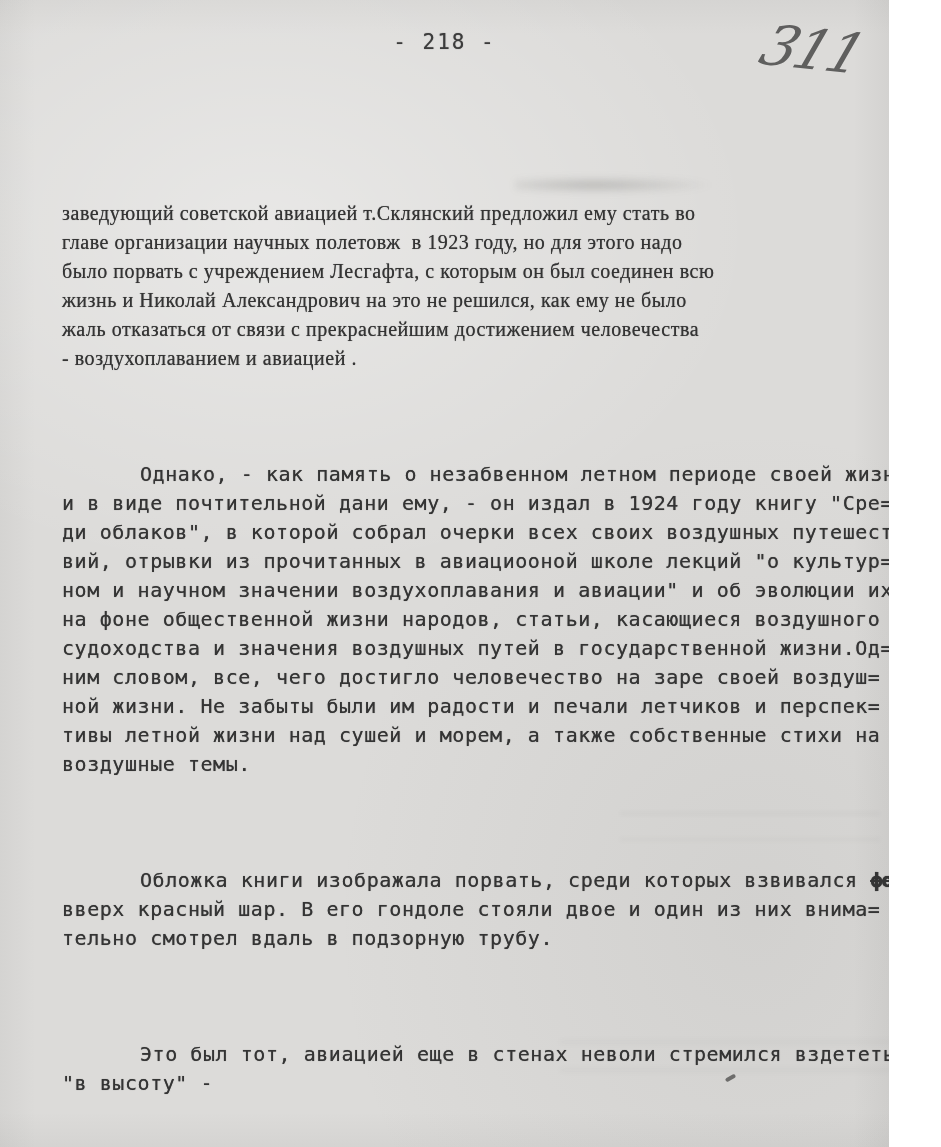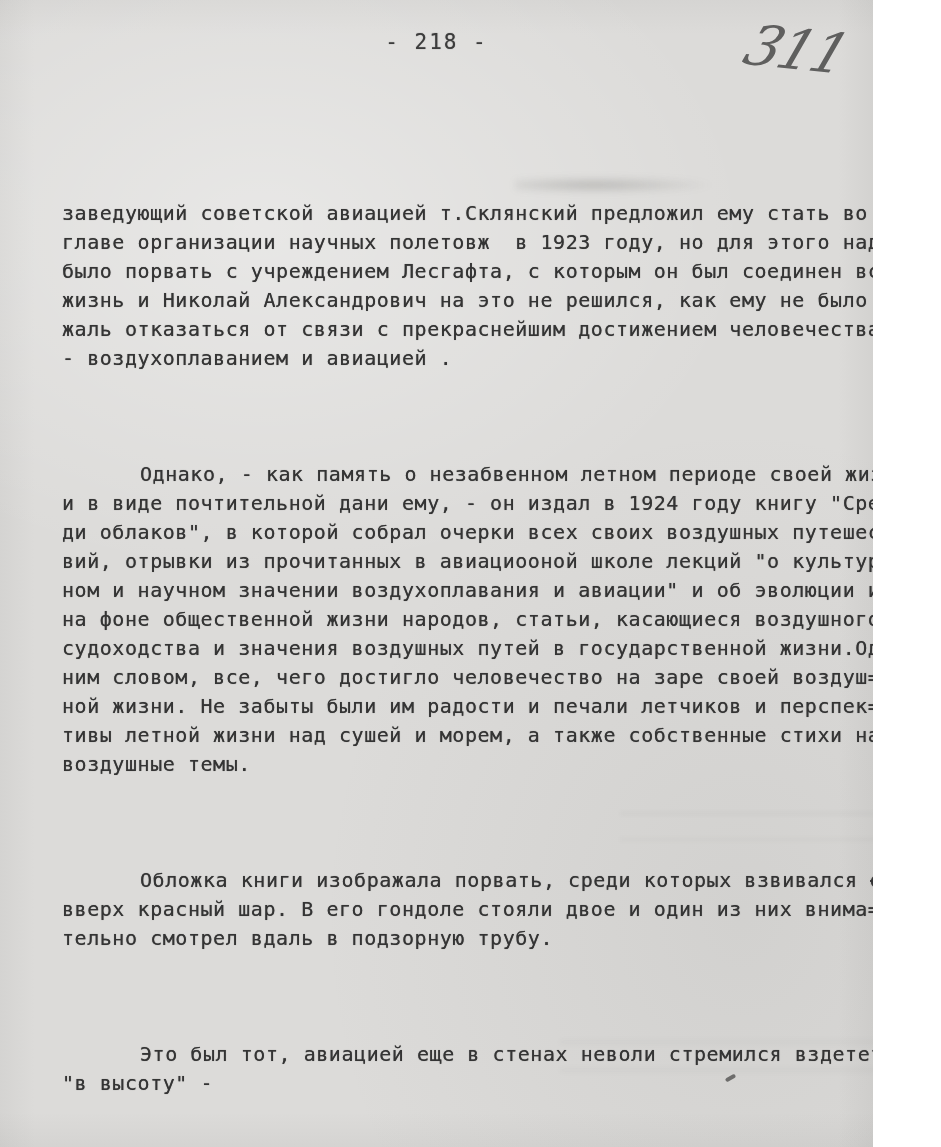--- a/index.html
+++ b/index.html
@@ -8,20 +8,21 @@
     width:873px;height:1147px;
     overflow:hidden;
     background-color:#dcdbd9;
     background-image:
       radial-gradient(ellipse 700px 500px at 30% 20%, rgba(255,255,255,0.35), rgba(255,255,255,0) 70%),
       radial-gradient(ellipse 600px 700px at 85% 80%, rgba(120,120,118,0.10), rgba(120,120,118,0) 70%),
       linear-gradient(90deg, rgba(90,90,88,0.06) 0%, rgba(90,90,88,0) 4%, rgba(90,90,88,0) 96%, rgba(90,90,88,0.07) 100%),
       linear-gradient(180deg, rgba(90,90,88,0.05) 0%, rgba(90,90,88,0) 3%, rgba(90,90,88,0) 97%, rgba(90,90,88,0.06) 100%);
     font-family:"DejaVu Sans Mono", monospace;
     color:#343434;
+    padding-left:16px;
   }
   .page-number{
     position:absolute;left:0;right:0;top:30px;
     text-align:center;
     font-size:21px;letter-spacing:2px;
     color:#3c3c3c;
     text-shadow:0 0 1px rgba(40,40,40,0.55);
   }
   .handwritten{
     position:absolute;top:22px;right:28px;
@@ -34,21 +35,21 @@
     opacity:0.88;
   }
   .body-text{
     position:absolute;left:62px;top:112px;width:858px;
     font-size:20px;line-height:29px;
     letter-spacing:0.55px;
     text-shadow:0 0 0.7px rgba(35,35,35,0.75);
     white-space:pre-wrap;
   }
   .para{margin:0;text-indent:78px;}
-  .para.no-indent{text-indent:0;}
+  .para.no-indent{text-indent:0;font-family:Liberation Serif, serif;}
   .struck{
     font-weight:bold;
     text-decoration:line-through;
     letter-spacing:-1px;
     text-shadow:0 0 1px rgba(35,35,35,0.9), 1px 0 0 rgba(35,35,35,0.8);
   }
   .smudge{position:absolute;pointer-events:none;}
   .smudge-1{
     left:515px;top:176px;width:200px;height:18px;
     background:radial-gradient(ellipse at 40% 50%, rgba(95,95,92,0.28), rgba(95,95,92,0) 70%);

